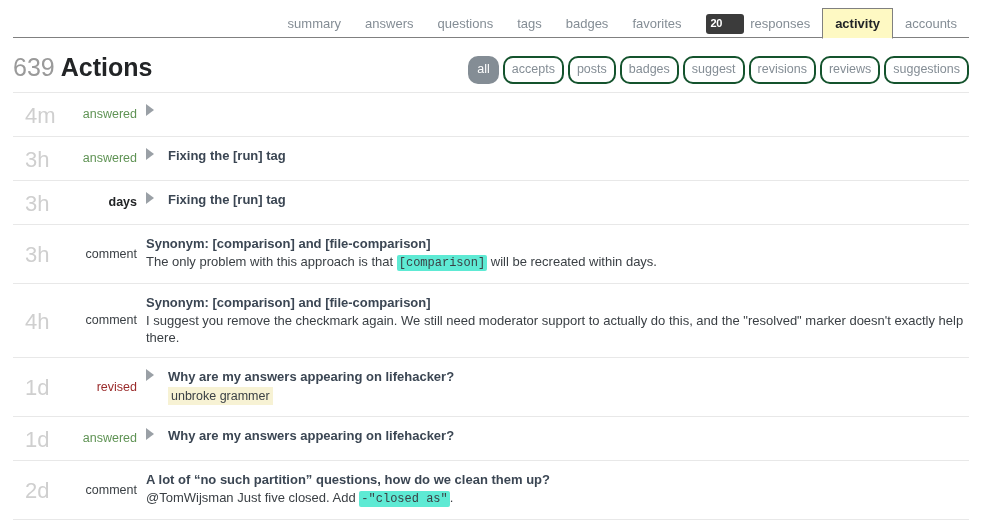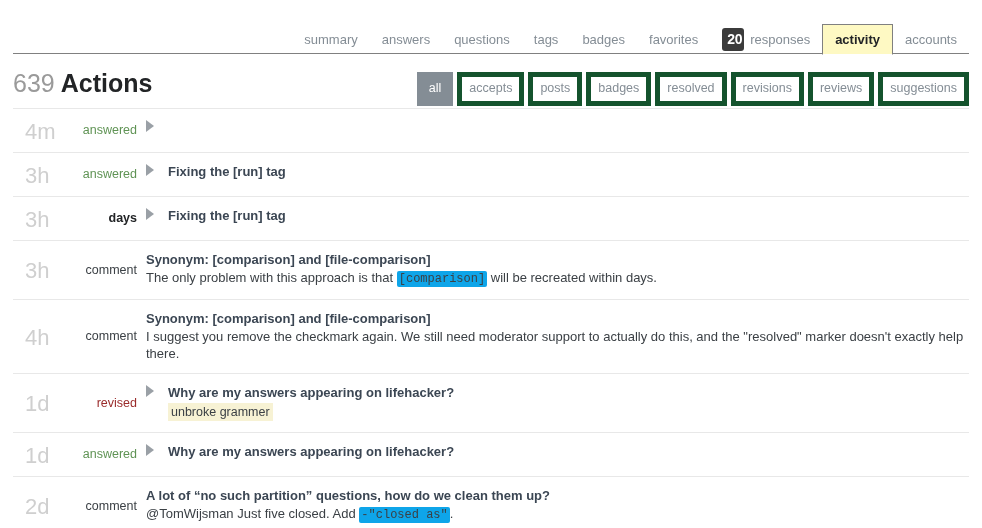--- a/index.html
+++ b/index.html
@@ -9,21 +9,21 @@
     width: 982px; height: 528px;
     background: #ffffff;
     font-family: "Liberation Sans", sans-serif;
     color: #222426;
     overflow: hidden;
   }
 
   
   .tabbar {
     position: relative;
-    height: 54px;
+    height: 38px;
     padding: 0 13px;
     display: flex;
     align-items: flex-end;
     justify-content: flex-end;
   }
   .tabbar-rule {
     position: absolute;
     left: 13px; right: 13px; bottom: 0;
     height: 1px;
     background: #808080;
@@ -51,24 +51,24 @@
     border-bottom: 1px solid #ffffff;
     margin-bottom: -1px;
     z-index: 2;
     padding: 6px 12px;
     height: 31px;
   }
   .badge-count {
     display: inline-block;
     background: #3b3b3b;
     color: #ffffff;
-    font-size: 14px;
+    font-size: 11px;
     font-weight: bold;
     line-height: 1;
-    padding: 4px 2px 5px 5px;
+    padding: 4px 22px 5px 5px;
     border-radius: 3px;
     letter-spacing: -0.3px;
   }
 
   
   .titlebar {
     position: relative;
     padding: 14px 13px 0 13px;
     height: 48px;
   }
@@ -91,22 +91,22 @@
     top: 18px;
     display: flex;
     gap: 4px;
   }
   .filter-btn {
     font-size: 12.5px;
     line-height: 1;
     padding: 5px 7px 6px 7px;
     color: #848d95;
     background: #ffffff;
-    border: 5px solid #14532d;
-    border-radius: 0;
+    border: 2px solid #14532d;
+    border-radius: 10px;
     text-decoration: none;
     white-space: nowrap;
     cursor: pointer;
   }
   .filter-btn.selected {
     background: #848d95;
     border-color: #848d95;
     color: #ffffff;
   }
 
@@ -178,21 +178,21 @@
   }
   .comment-body {
     font-size: 13px;
     color: #3b4045;
     line-height: 17px;
     margin-top: 1px;
   }
   code, .codespan {
     font-family: "Liberation Mono", "DejaVu Sans Mono", monospace;
     font-size: 12px;
-    background: #0ea5e9;
+    background: #5eead4;
     color: #3b4045;
     padding: 1px 2px;
     border-radius: 2px;
   }
   .edit-summary {
     display: inline-block;
     margin-top: 2px;
     margin-left: 22px;
     font-size: 12.5px;
     color: #3b4045;
@@ -242,21 +242,21 @@
 <div class="titlebar">
   <h1 class="page-title">
     <span class="count">639</span>
     <span>Actions</span>
   </h1>
   <div class="filters" id="filters-container">
       <a class="filter-btn selected">all</a>
       <a class="filter-btn">accepts</a>
       <a class="filter-btn">posts</a>
       <a class="filter-btn">badges</a>
-      <a class="filter-btn">resolved</a>
+      <a class="filter-btn">suggest</a>
       <a class="filter-btn">revisions</a>
       <a class="filter-btn">reviews</a>
       <a class="filter-btn">suggestions</a>
     </div>
 </div>
 
 <div class="activity-list" id="activity-list">
     <div class="activity-row">
       <div class="cell-when">4m</div>
       <div class="cell-what answered">answered</div>

